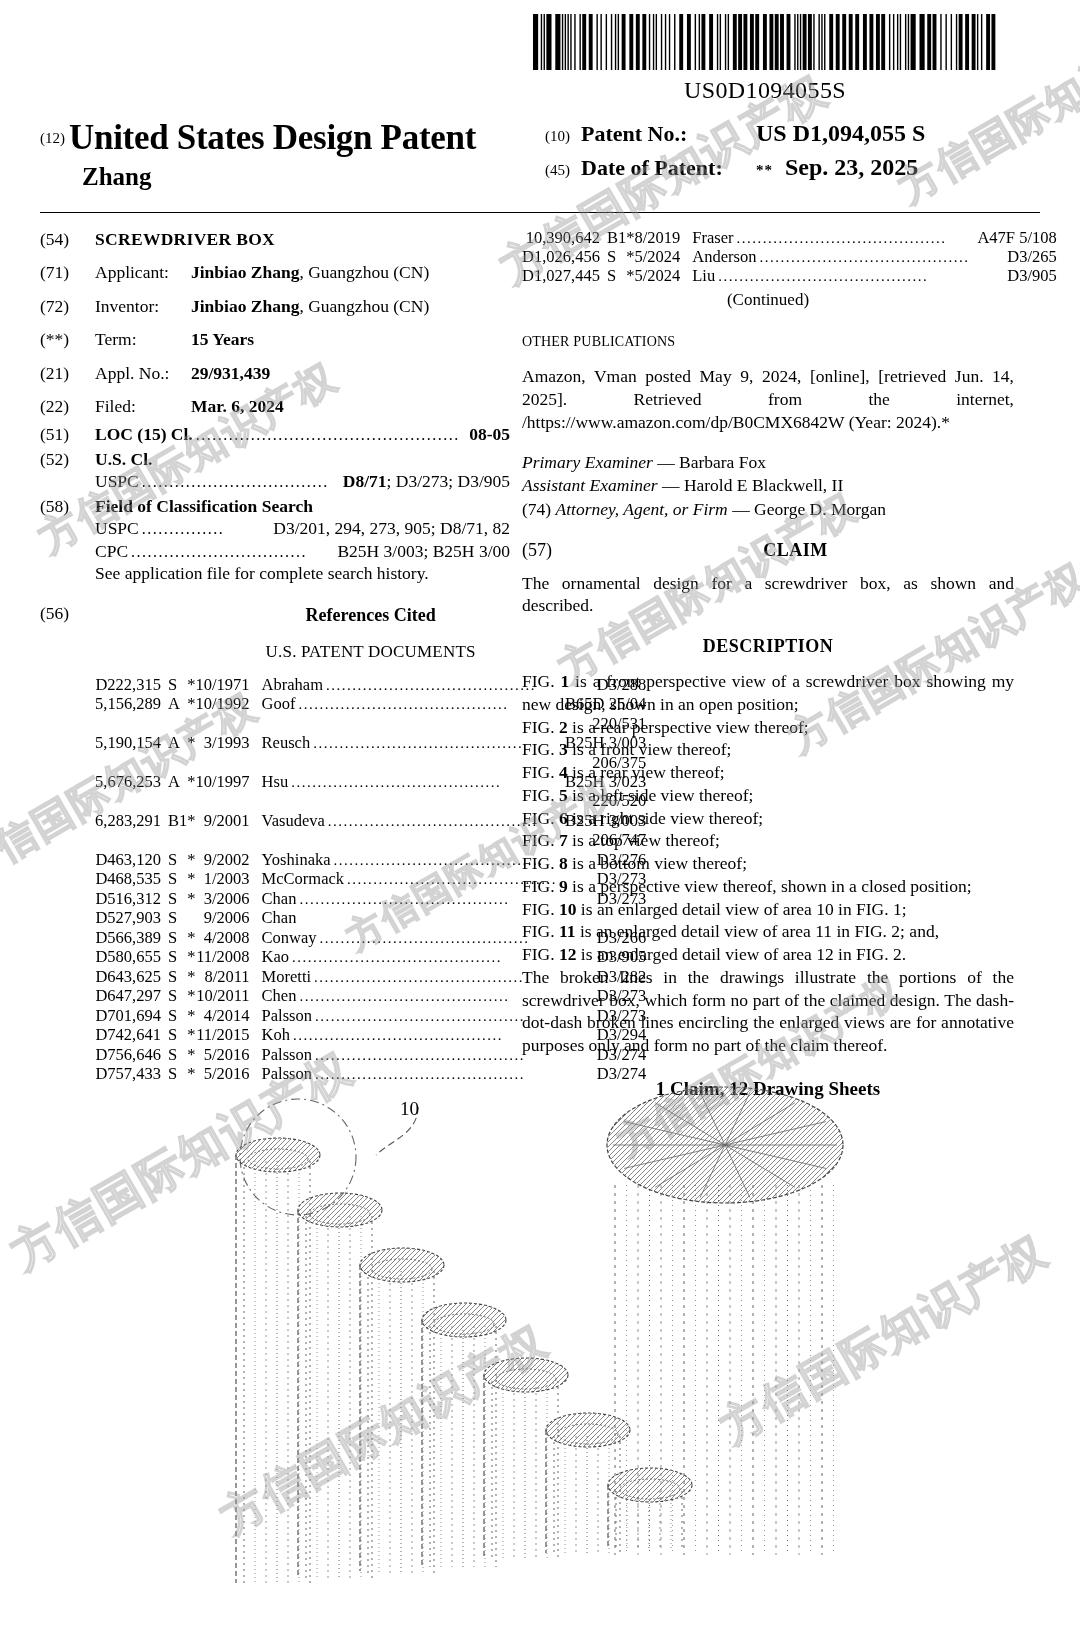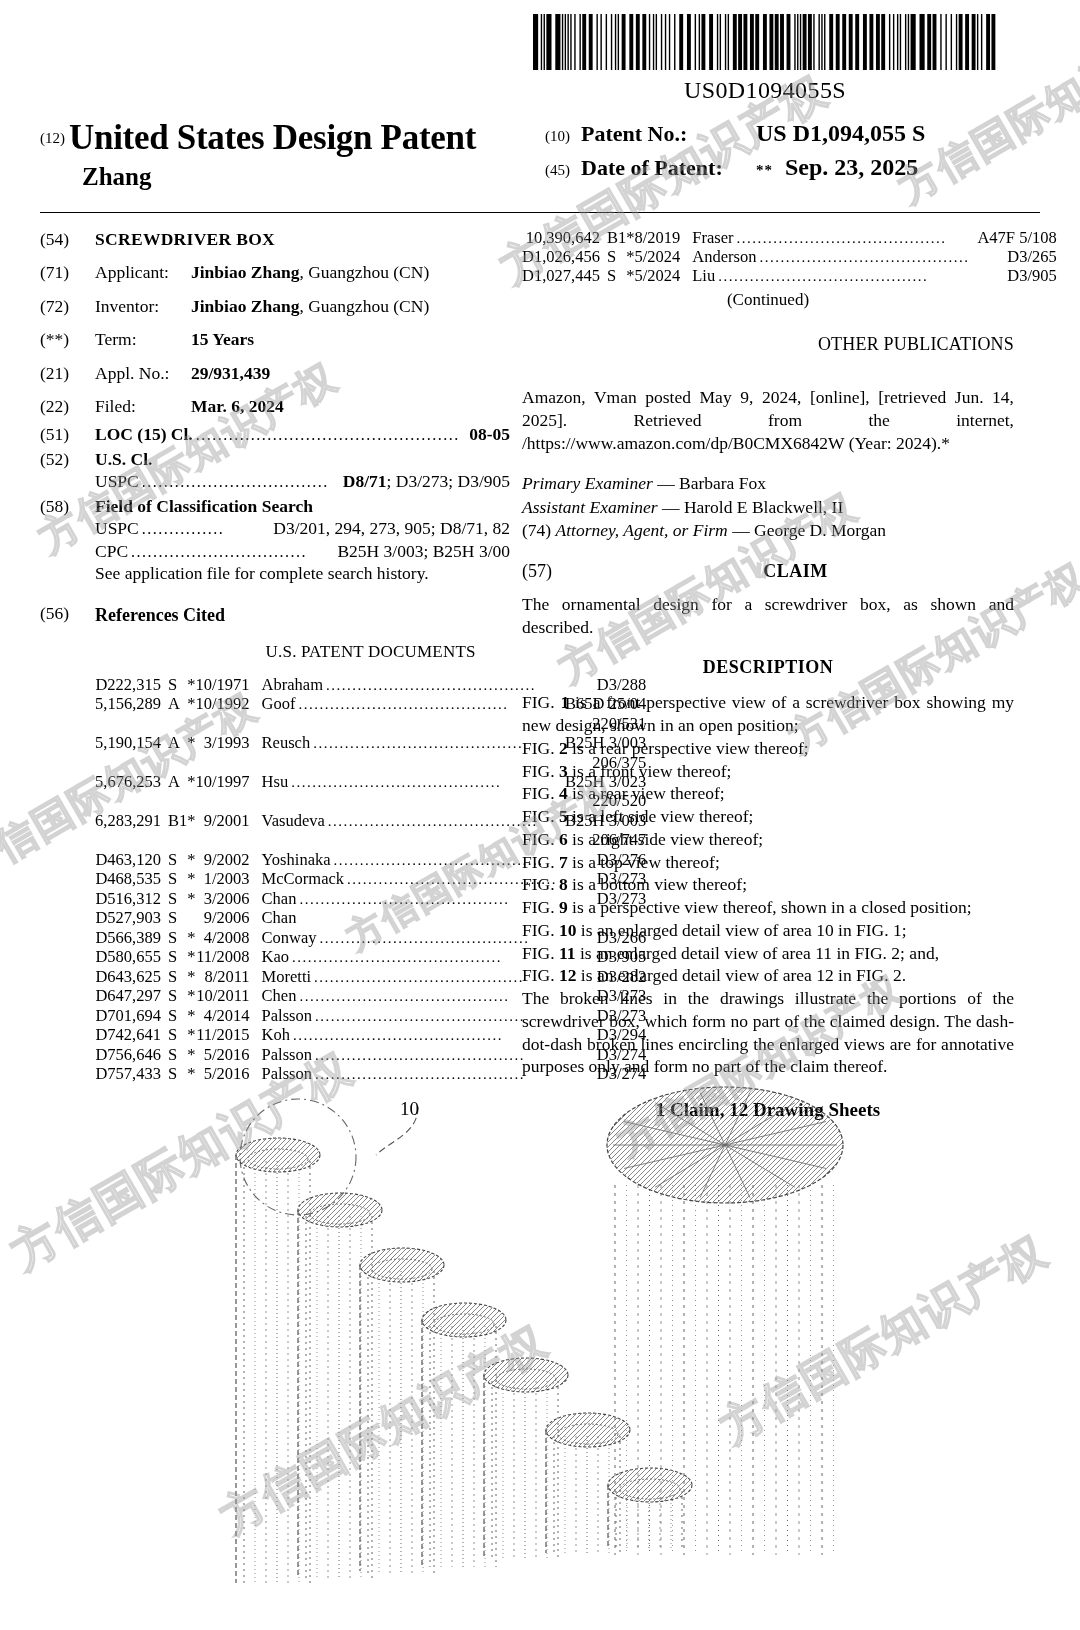--- a/index.html
+++ b/index.html
@@ -133,21 +133,21 @@
   .dots {
     flex: 1;
     overflow: hidden;
     letter-spacing: 1.5px;
     padding: 0 3px;
     font-size: 16px;
   }
 
   
   .refhead {
-    text-align: left;
+    text-align: center;
     font-weight: 700;
     font-size: 18px;
     margin: 2px 0 14px 0;
   }
   .refsub {
     text-align: center;
     font-size: 17px;
     margin-bottom: 12px;
     letter-spacing: 0.2px;
   }
@@ -164,23 +164,23 @@
   .c-date { text-align: right; padding-right: 8px !important; width: 74px;}
   .c-name { text-align: left; padding-left: 4px !important; width: 100%;}
   .c-class { text-align: right; padding-left: 5px !important; }
   .c-sub { text-align: right; }
   .nm-dots { display: flex; align-items: baseline; }
   .nm-dots .dots { font-size: 15px; }
 
   .continued { text-align: center; font-size: 17px; margin-top: 3px; }
 
   .sechead {
-    text-align: right;
-    font-size: 18px;
-    margin: 22px 0 30px 0;
+    text-align: left;
+    font-size: 14px;
+    margin: 22px 0 14px 0;
     letter-spacing: 0.2px;
   }
   .para { text-align: justify; font-size: 17.5px; line-height: 1.3; }
 
   .examiner-line { font-size: 17.5px; line-height: 1.32; }
 
   .claimhead {
     display: flex;
     font-size: 18px;
     margin: 18px 0 10px 0;

